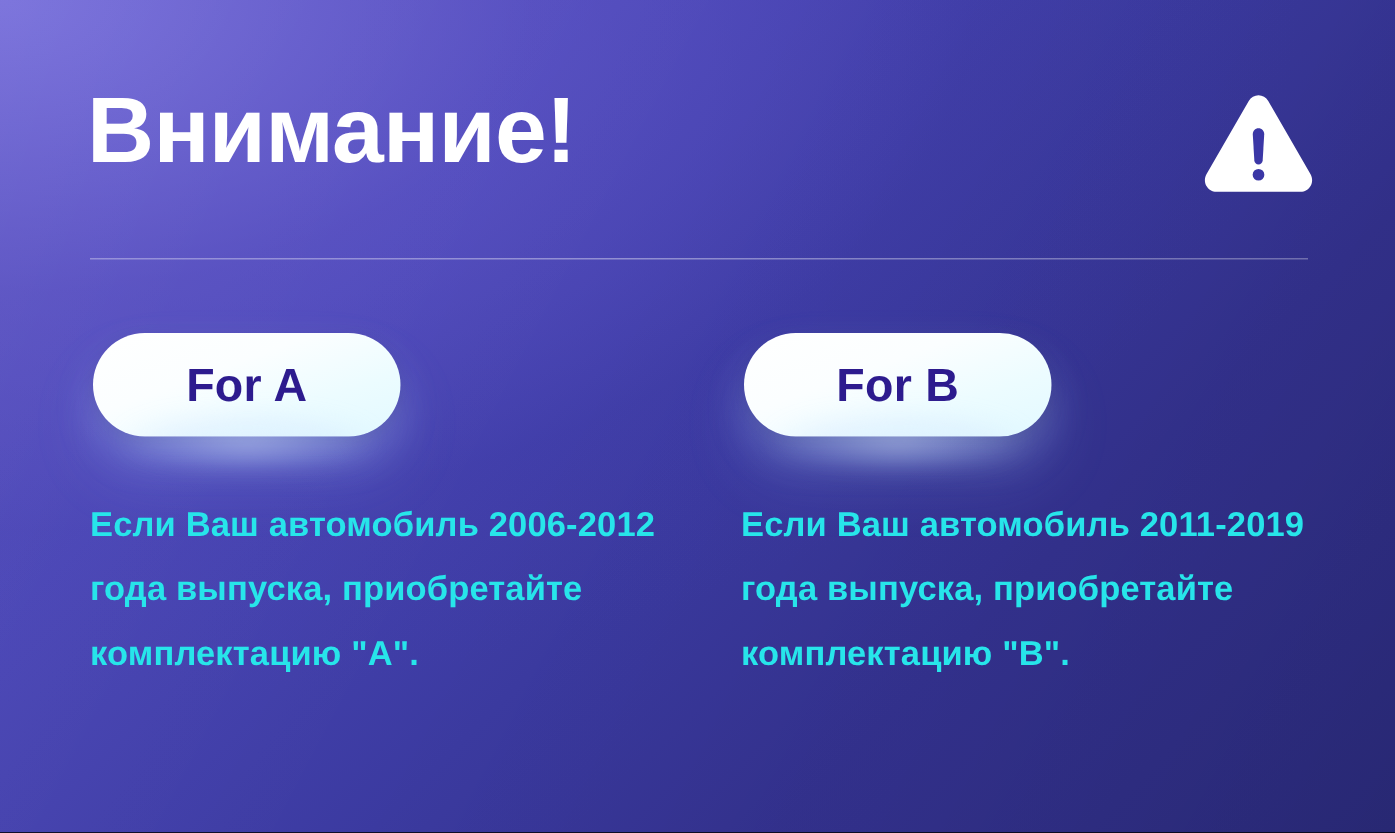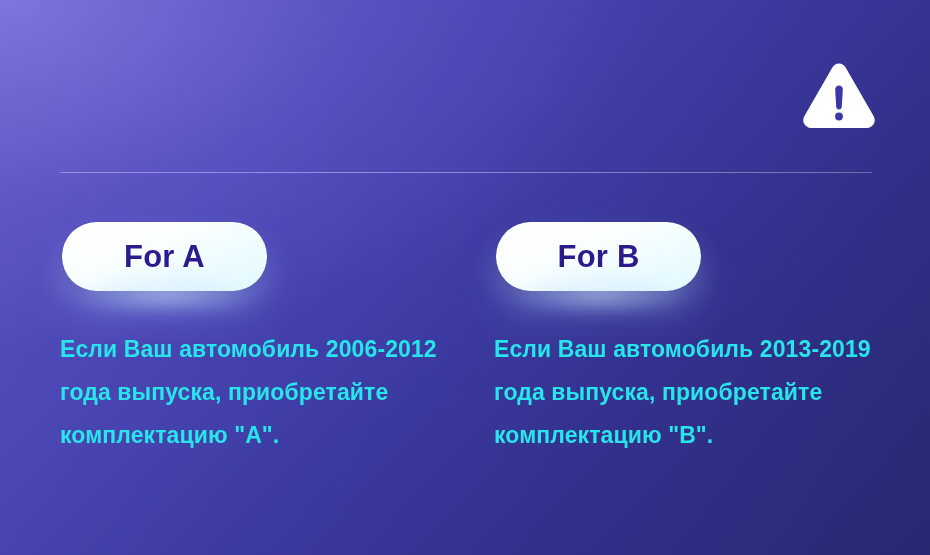--- a/index.html
+++ b/index.html
@@ -112,20 +112,21 @@
     letter-spacing: 0.1px;
   }
   .body-a { left: 60px; }
   .body-b { left: 494px; }
 </style>
 </head>
 <body>
 
 <div id="screen">
 
+  <div class="title">Внимание!</div>
 
   <div class="warn-icon">
     <svg viewBox="0 0 78 72" xmlns="http://www.w3.org/2000/svg">
       <path d="M39 3.5c2.6 0 5.1 1.4 6.5 3.8l28.2 48.9c1.4 2.5 1.4 5.4 0 7.8-1.4 2.4-3.9 3.9-6.6 3.9H10.9c-2.7 0-5.2-1.5-6.6-3.9-1.4-2.4-1.4-5.3 0-7.8L32.5 7.3C33.9 4.9 36.4 3.5 39 3.5z" fill="#ffffff"></path>
       <path d="M39 25.5c2.2 0 3.9 1.8 3.8 4l-1 17.3c-.1 1.6-1.3 2.8-2.8 2.8s-2.7-1.2-2.8-2.8l-1-17.3c-.1-2.2 1.6-4 3.8-4z" fill="#3b37a6"></path>
       <circle cx="39" cy="56.5" r="3.9" fill="#3b37a6"></circle>
     </svg>
   </div>
 
   <div class="divider"></div>
@@ -139,15 +140,15 @@
 
   <div class="col col-a">
     <div class="pill">
       <span class="pill-label">For A</span>
     </div>
     <div class="pill-glow"></div>
   </div>
 
   <div class="body-text body-a">Если Ваш автомобиль 2006-2012 года выпуска, приобретайте комплектацию "А".</div>
 
-  <div class="body-text body-b">Если Ваш автомобиль 2013-2019 года выпуска, приобретайте комплектацию "В".</div>
+  <div class="body-text body-b">Если Ваш автомобиль 2011-2019 года выпуска, приобретайте комплектацию "В".</div>
 
 </div>
 
 </body></html>

